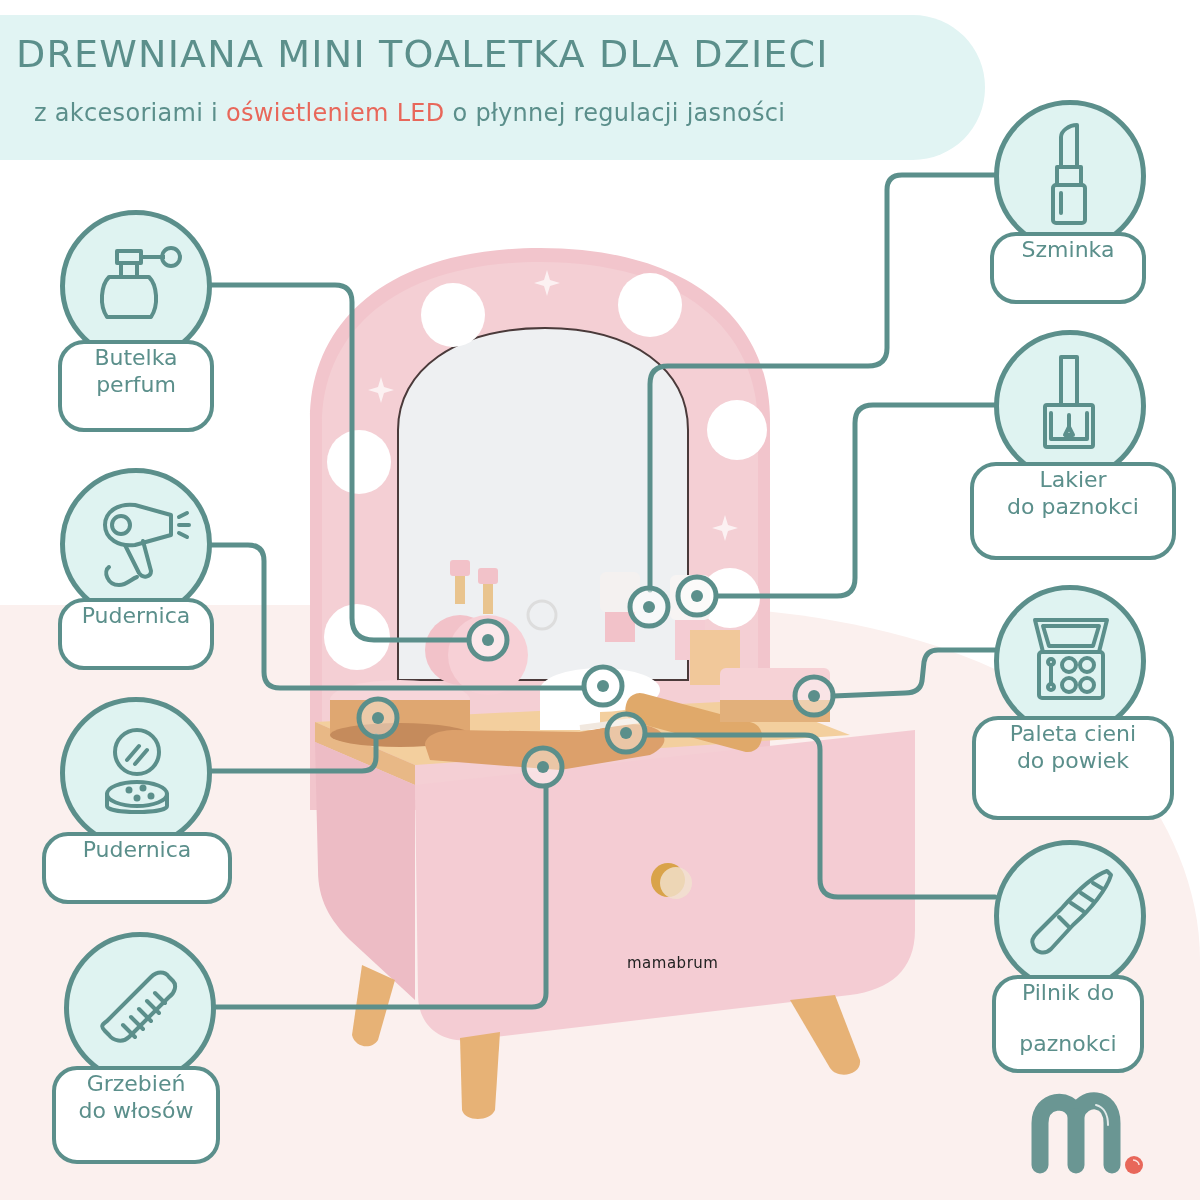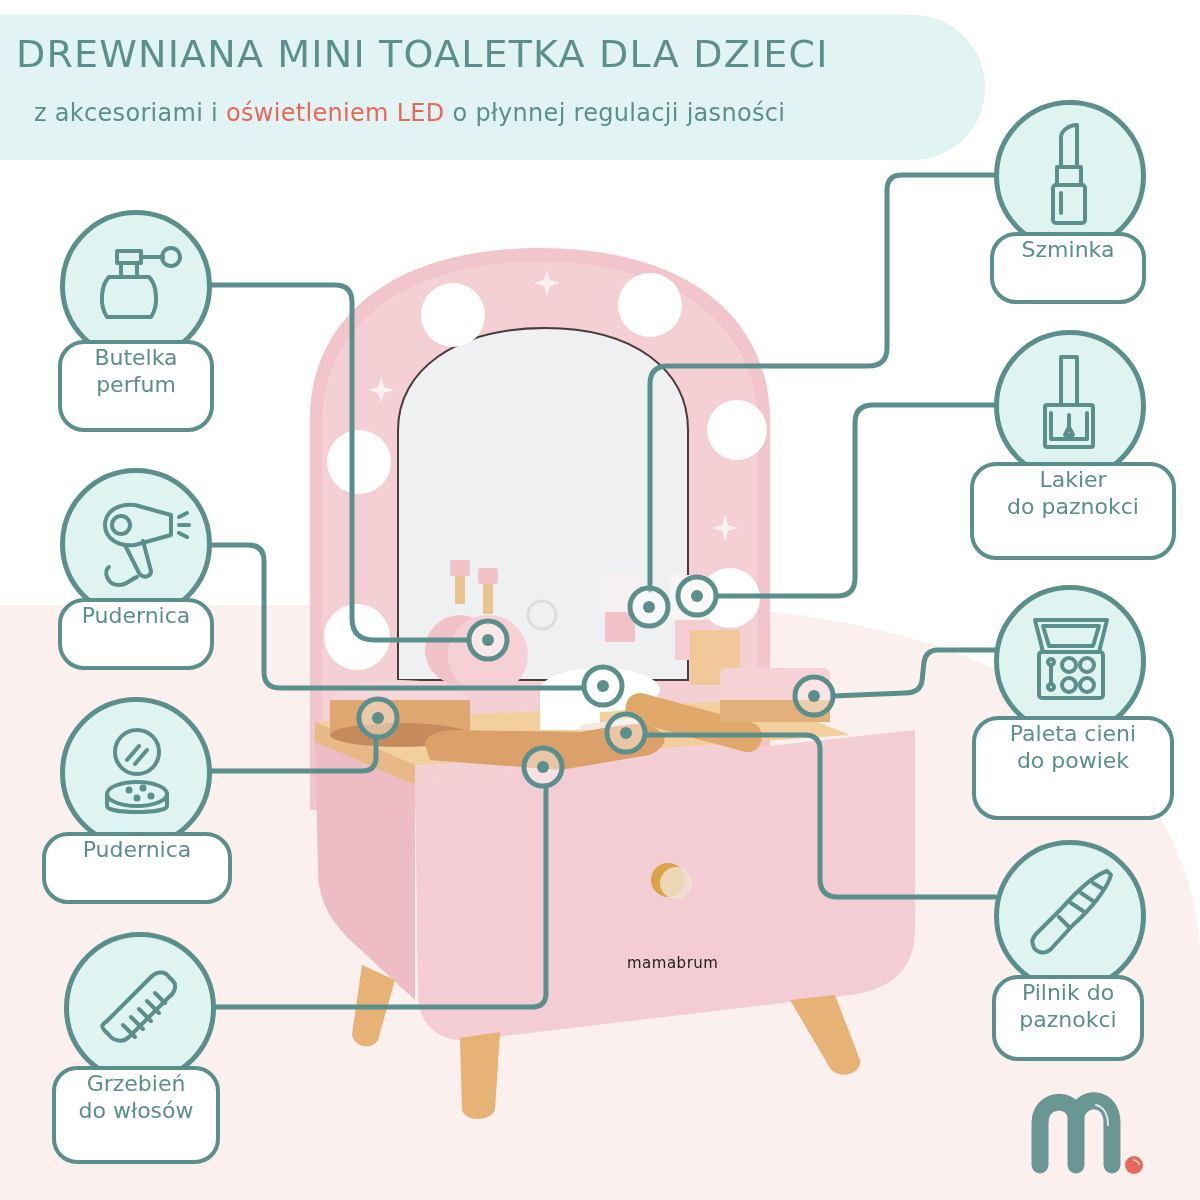--- a/index.html
+++ b/index.html
@@ -239,21 +239,21 @@
   <span>do powiek</span>
 </div>
 
 <div class="icon-circle" style="left:994px;top:840px;">
   <svg viewBox="0 0 142 142" fill="none" stroke="#5b8f8b" stroke-width="4" stroke-linejoin="round" stroke-linecap="round">
     <path d="M108 26 L112 30 C108 44 92 64 74 80 L52 104 C46 110 36 108 34 100 C32 96 34 92 38 88 L62 64 C78 46 96 30 108 26 Z"></path>
     <path d="M60 72 L70 82"></path>
     <path d="M72 58 L84 66 M82 48 L94 56 M94 38 L104 44"></path>
   </svg>
 </div>
-<div class="label" style="left:992px;top:975px;width:152px;height:86px;">
+<div class="label" style="left:992px;top:975px;width:152px;height:98px;gap:24px;">
   <span>Pilnik do</span>
   <span>paznokci</span>
 </div>
 
 <svg class="brand" viewBox="0 0 130 90">
   <path d="M10 80 L10 38 C10 14 40 10 46 30 C52 10 82 10 82 38 L82 80" fill="none" stroke="#6a9693" stroke-width="17" stroke-linecap="round" stroke-linejoin="round"></path>
   <path d="M46 32 L46 80" fill="none" stroke="#6a9693" stroke-width="17" stroke-linecap="round"></path>
   <path d="M66 20 C74 22 78 30 78 40" fill="none" stroke="#ffffff" stroke-width="2" stroke-linecap="round" opacity="0.8"></path>
   <circle cx="104" cy="80" r="9" fill="#e8675a"></circle>
   <path d="M103 75 C107 75 109 78 109 80" fill="none" stroke="#ffffff" stroke-width="1.5" opacity="0.8"></path>

